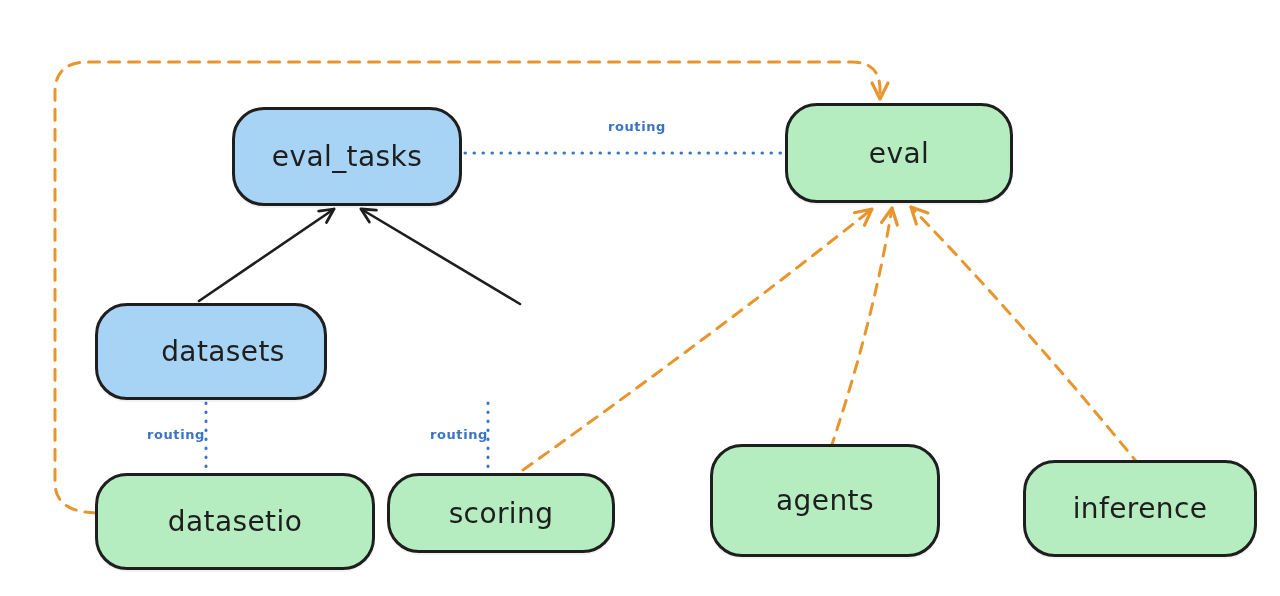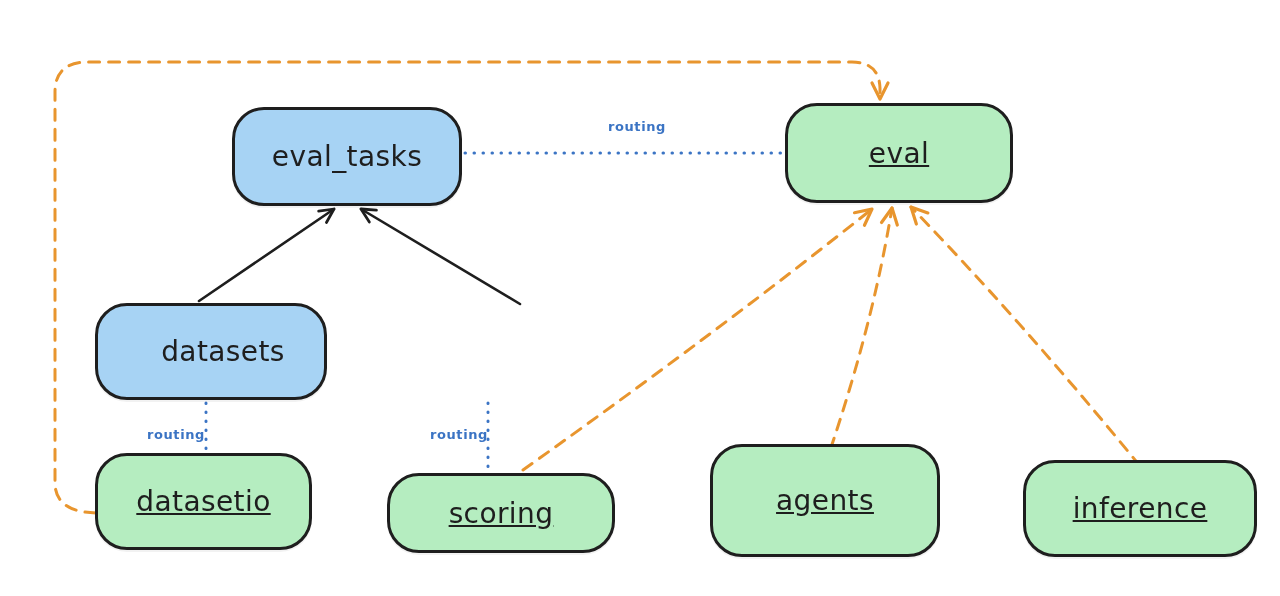--- a/index.html
+++ b/index.html
@@ -30,21 +30,21 @@
     position:absolute;
     display:flex;align-items:center;justify-content:center;
     border:3px solid var(--node-stroke);
     border-radius:32px;
     font-size:28px;
     letter-spacing:0.4px;
     color:var(--black);
     box-shadow:0 2px 0 rgba(30,30,30,0.06);
   }
   .node.blue{background:var(--blue-fill);}
-  .node.green{background:var(--green-fill);text-decoration:underline;}
+  .node.green{background:var(--green-fill);}
   .edge-label{
     position:absolute;
     width:100px;
     text-align:right;
     font-size:13px;
     font-weight:600;
     letter-spacing:0.6px;
     color:var(--routing-blue);
   }
   .stroke-black{stroke:var(--black);stroke-width:2.6;fill:none;stroke-linecap:round;}
@@ -87,21 +87,21 @@
 
   <div class="node green" style="left:785px;top:103px;width:228px;height:100px;">
     <span>eval</span>
   </div>
 
   <div class="node blue" style="left:95px;top:303px;width:232px;height:97px;padding-left:24px;">
     <span>datasets</span>
   </div>
 
 
-  <div class="node green" style="left:95px;top:453px;width:217px;height:97px;">
+  <div class="node green" style="left:95px;top:473px;width:280px;height:97px;">
     <span>datasetio</span>
   </div>
 
   <div class="node green" style="left:387px;top:473px;width:228px;height:80px;">
     <span>scoring</span>
   </div>
 
   <div class="node green" style="left:710px;top:444px;width:230px;height:113px;">
     <span>agents</span>
   </div>

